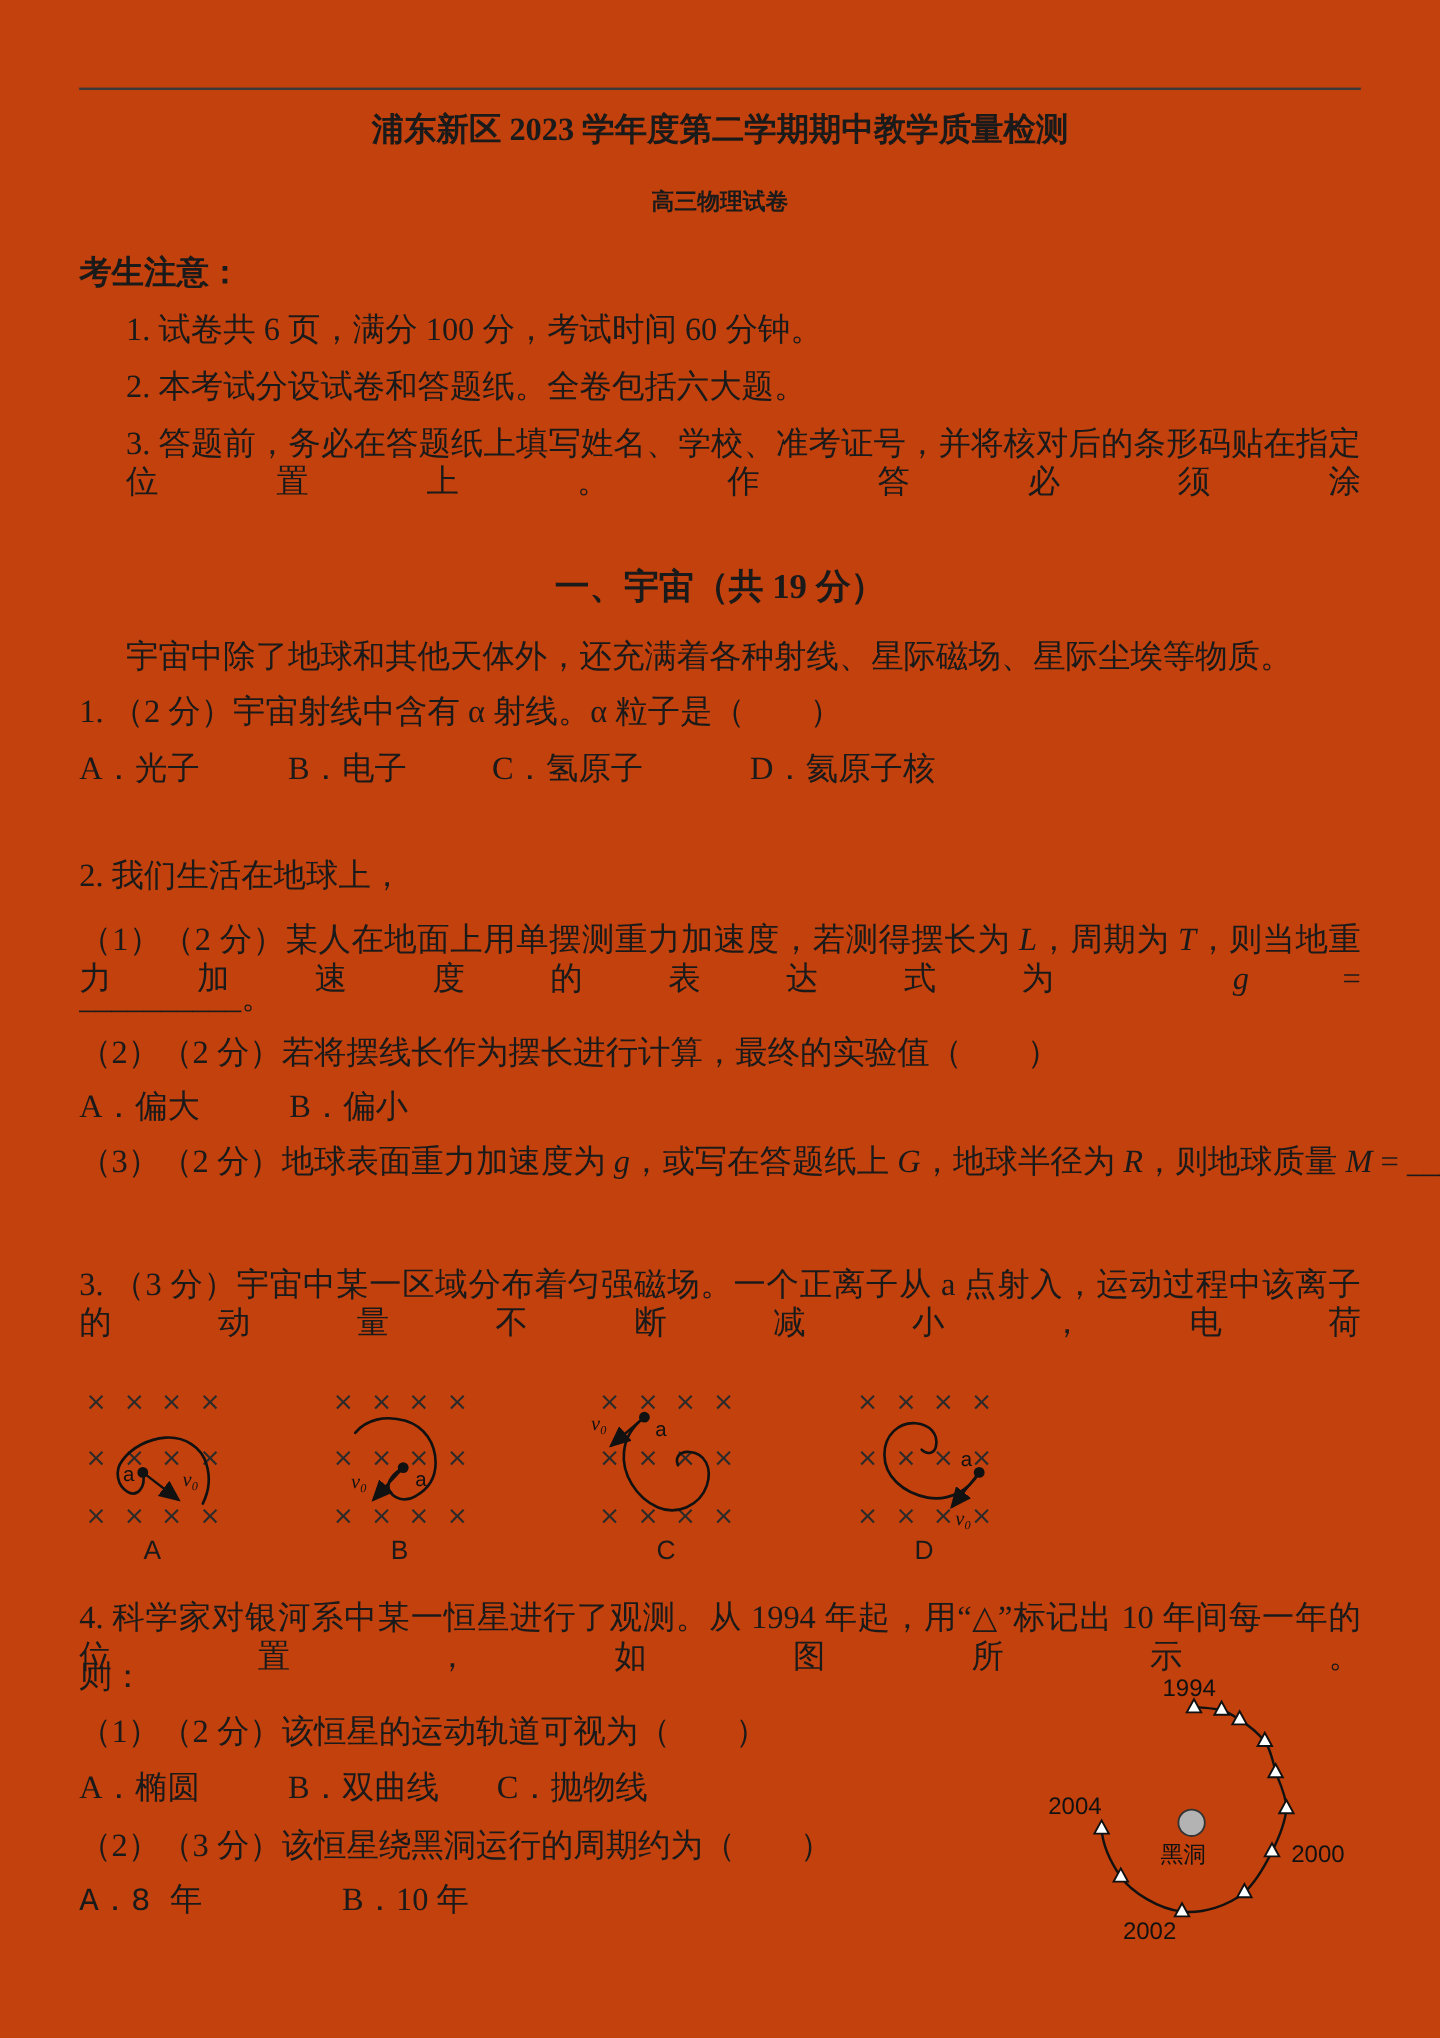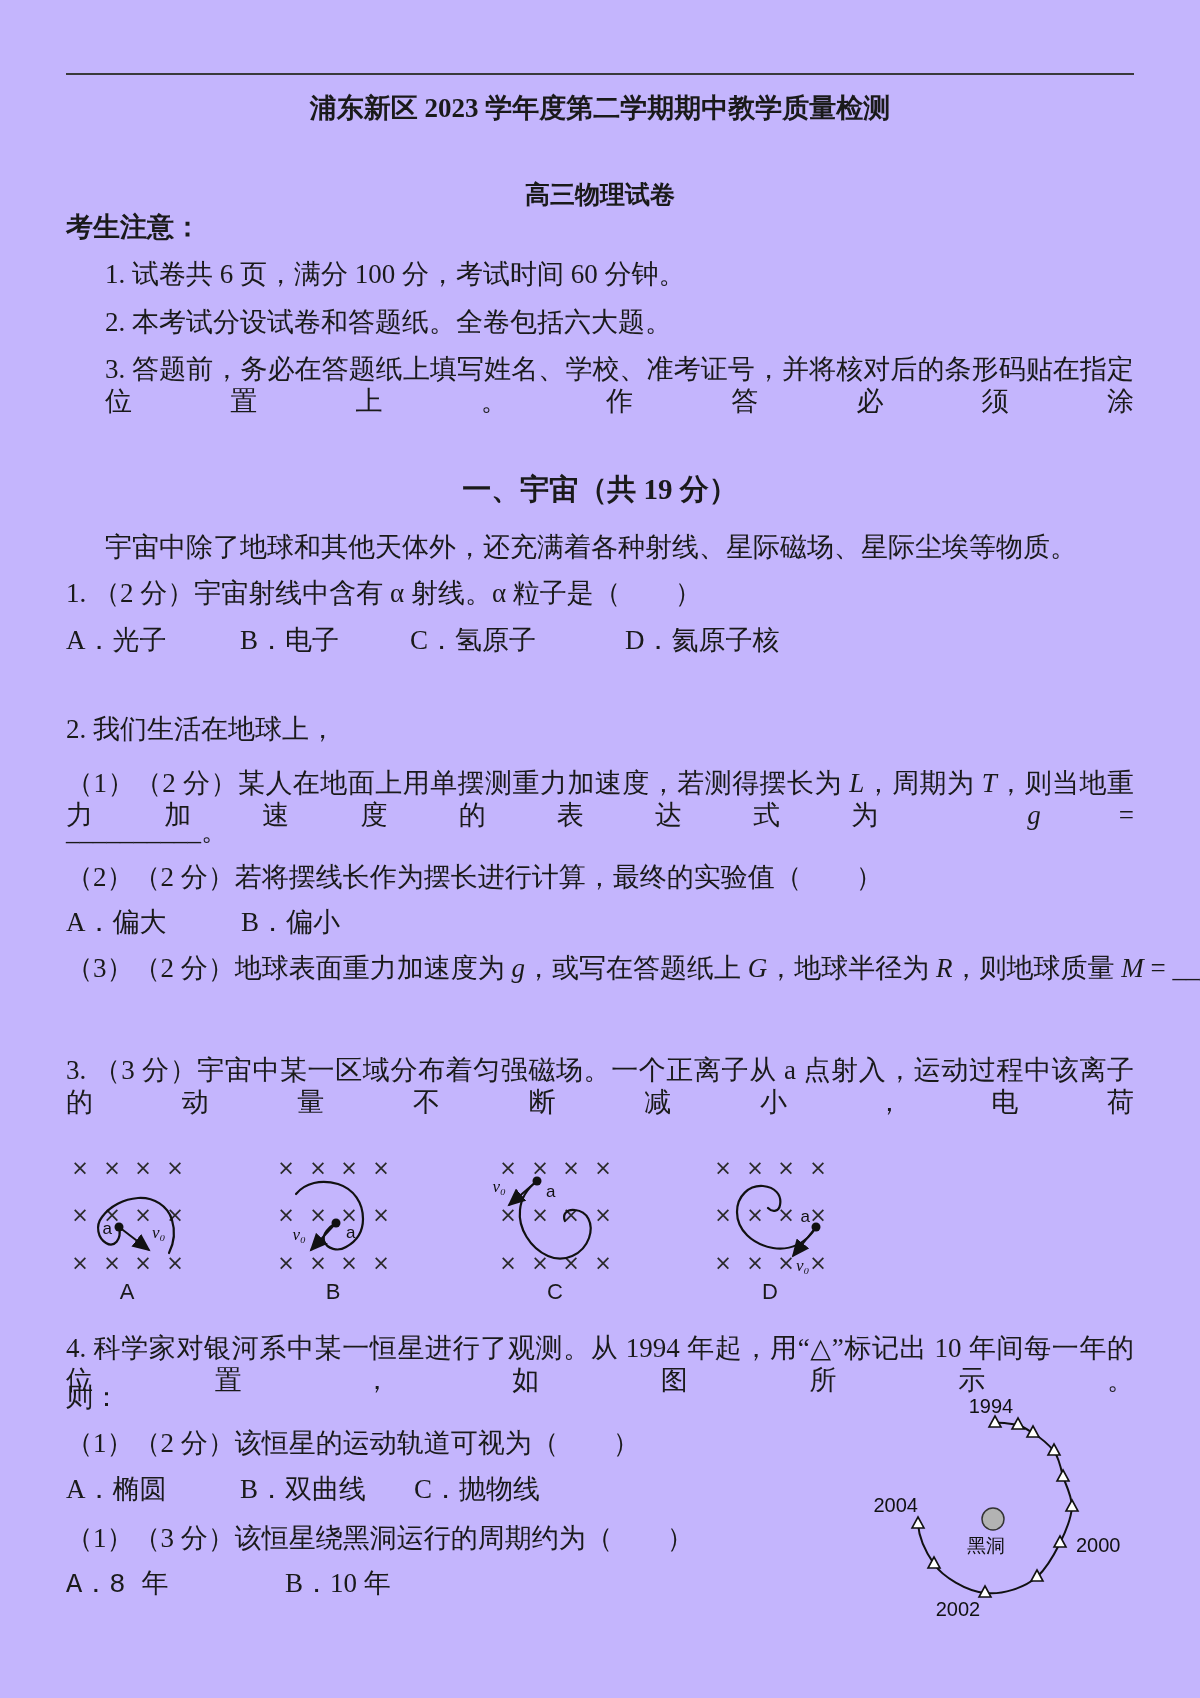--- a/index.html
+++ b/index.html
@@ -1,24 +1,24 @@
 <!DOCTYPE html>
 <html><head>
 <meta charset="utf-8">
 <style>
   html,body { margin:0; padding:0; background:#fff; }
   .page {
-    position:relative; width:1200px; height:1698px; background:#c4b5fd;
+    position:relative; width:1200px; height:1698px; background:#c2410c;
     font-family:"Liberation Serif","DejaVu Serif",serif; color:#1a1a1a;
     overflow:hidden;
   }
   .rule-top { position:absolute; left:66px; top:73px; width:1068px; height:2px; background:#3a3a3a; }
   .c-line { position:absolute; left:66px; width:1068px; text-align:center; }
   .title    { top:88px;  font-size:27px; font-weight:bold; line-height:40px; }
-  .subtitle { top:149px; font-size:25px; font-weight:bold; line-height:40px;margin-top:26px; }
+  .subtitle { top:149px; font-size:19px; font-weight:bold; line-height:40px; }
   .sec-head { top:466px; font-size:29px; font-weight:bold; line-height:46px; }
   .q-line {
     position:absolute; left:66px; width:1068px;
     font-size:27px; line-height:32px; white-space:nowrap;
   }
   .stretch { white-space:normal; text-align:justify; text-align-last:justify; }
   .indent { padding-left:39px; width:1029px; }
   .bold { font-weight:bold; }
   .var { font-style:italic; font-family:"Liberation Serif","DejaVu Serif",serif; }
   .opt { display:inline-block; }
@@ -170,21 +170,21 @@
   <div class="panel-label" style="left:258px">B</div>
   <div class="panel-label" style="left:480px">C</div>
   <div class="panel-label" style="left:695px">D</div>
 
   <div class="q-line stretch" style="top:1332px">4. 科学家对银河系中某一恒星进行了观测。从 1994 年起，用“△”标记出 10 年间每一年的位置，如图所示。</div>
   <div class="q-line" style="top:1381px">则：</div>
   <div class="q-line" style="top:1427px;width:760px">（1）（2 分）该恒星的运动轨道可视为（　　）</div>
   <div class="q-line" style="top:1473px;width:760px">
     <span class="opt ow174">A．椭圆</span><span class="opt ow174">B．双曲线</span><span class="opt">C．抛物线</span>
   </div>
-  <div class="q-line" style="top:1522px;width:760px">（1）（3 分）该恒星绕黑洞运行的周期约为（　　）</div>
+  <div class="q-line" style="top:1522px;width:760px">（2）（3 分）该恒星绕黑洞运行的周期约为（　　）</div>
   <div class="q-line" style="top:1567px;width:760px">
     <span class="opt ow219">A．8 年</span><span class="opt">B．10 年</span>
   </div>
 
   <svg class="star-fig" width="310" height="245">
     <path class="orbit-path" d="M155,38 C162,37 170,39 178,40 C184,42 188,45 193,48 C201,53 208,59 214,66 C219,73 221,83 223,92 C227,102 232,112 232,122 C231,135 225,148 220,158 C214,170 207,183 197,192 C184,203 162,210 145,208 C126,206 103,192 94,179 C85,166 79,154 78,139"></path>
     <g>
         <polygon points="155,31 161,42 149,42" fill="#fff" stroke="#111" stroke-width="1.6"></polygon>
         <polygon points="178,33 184,44 172,44" fill="#fff" stroke="#111" stroke-width="1.6"></polygon>
         <polygon points="193,41 199,52 187,52" fill="#fff" stroke="#111" stroke-width="1.6"></polygon>

